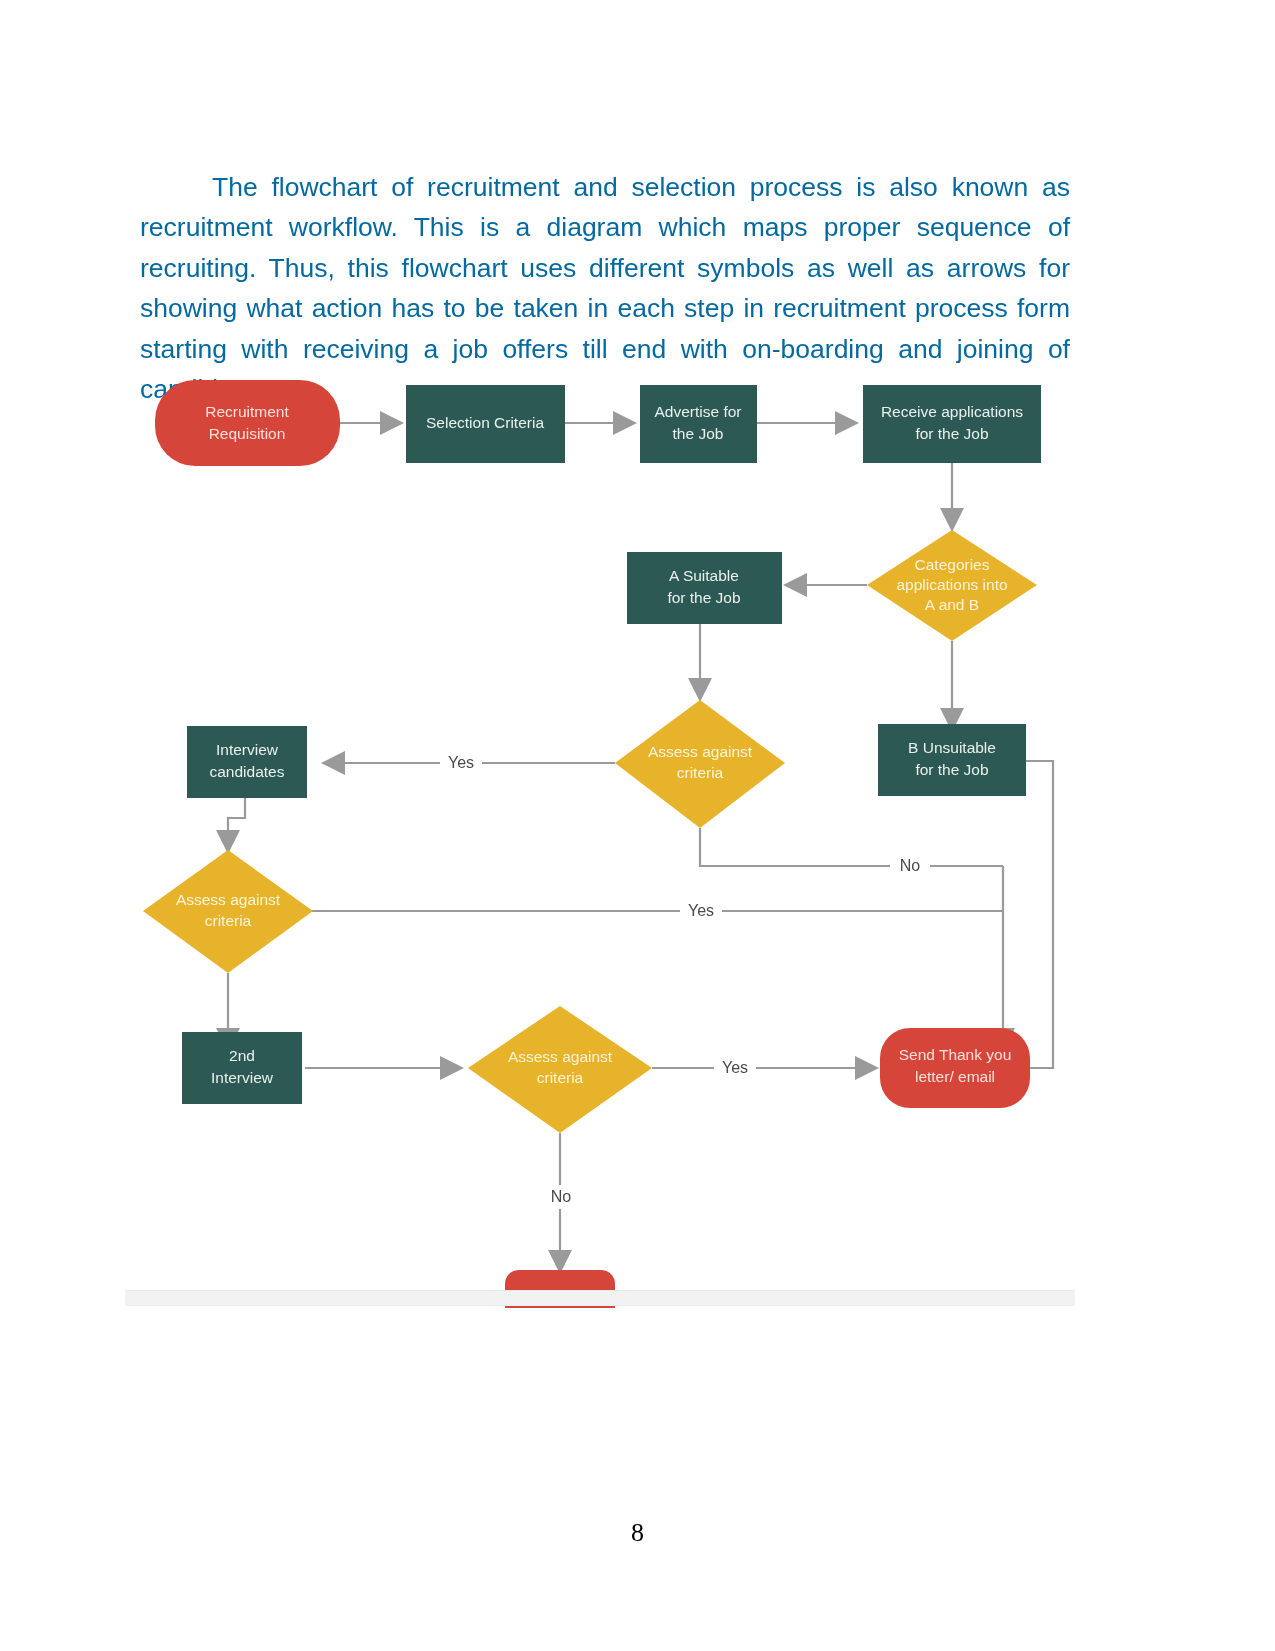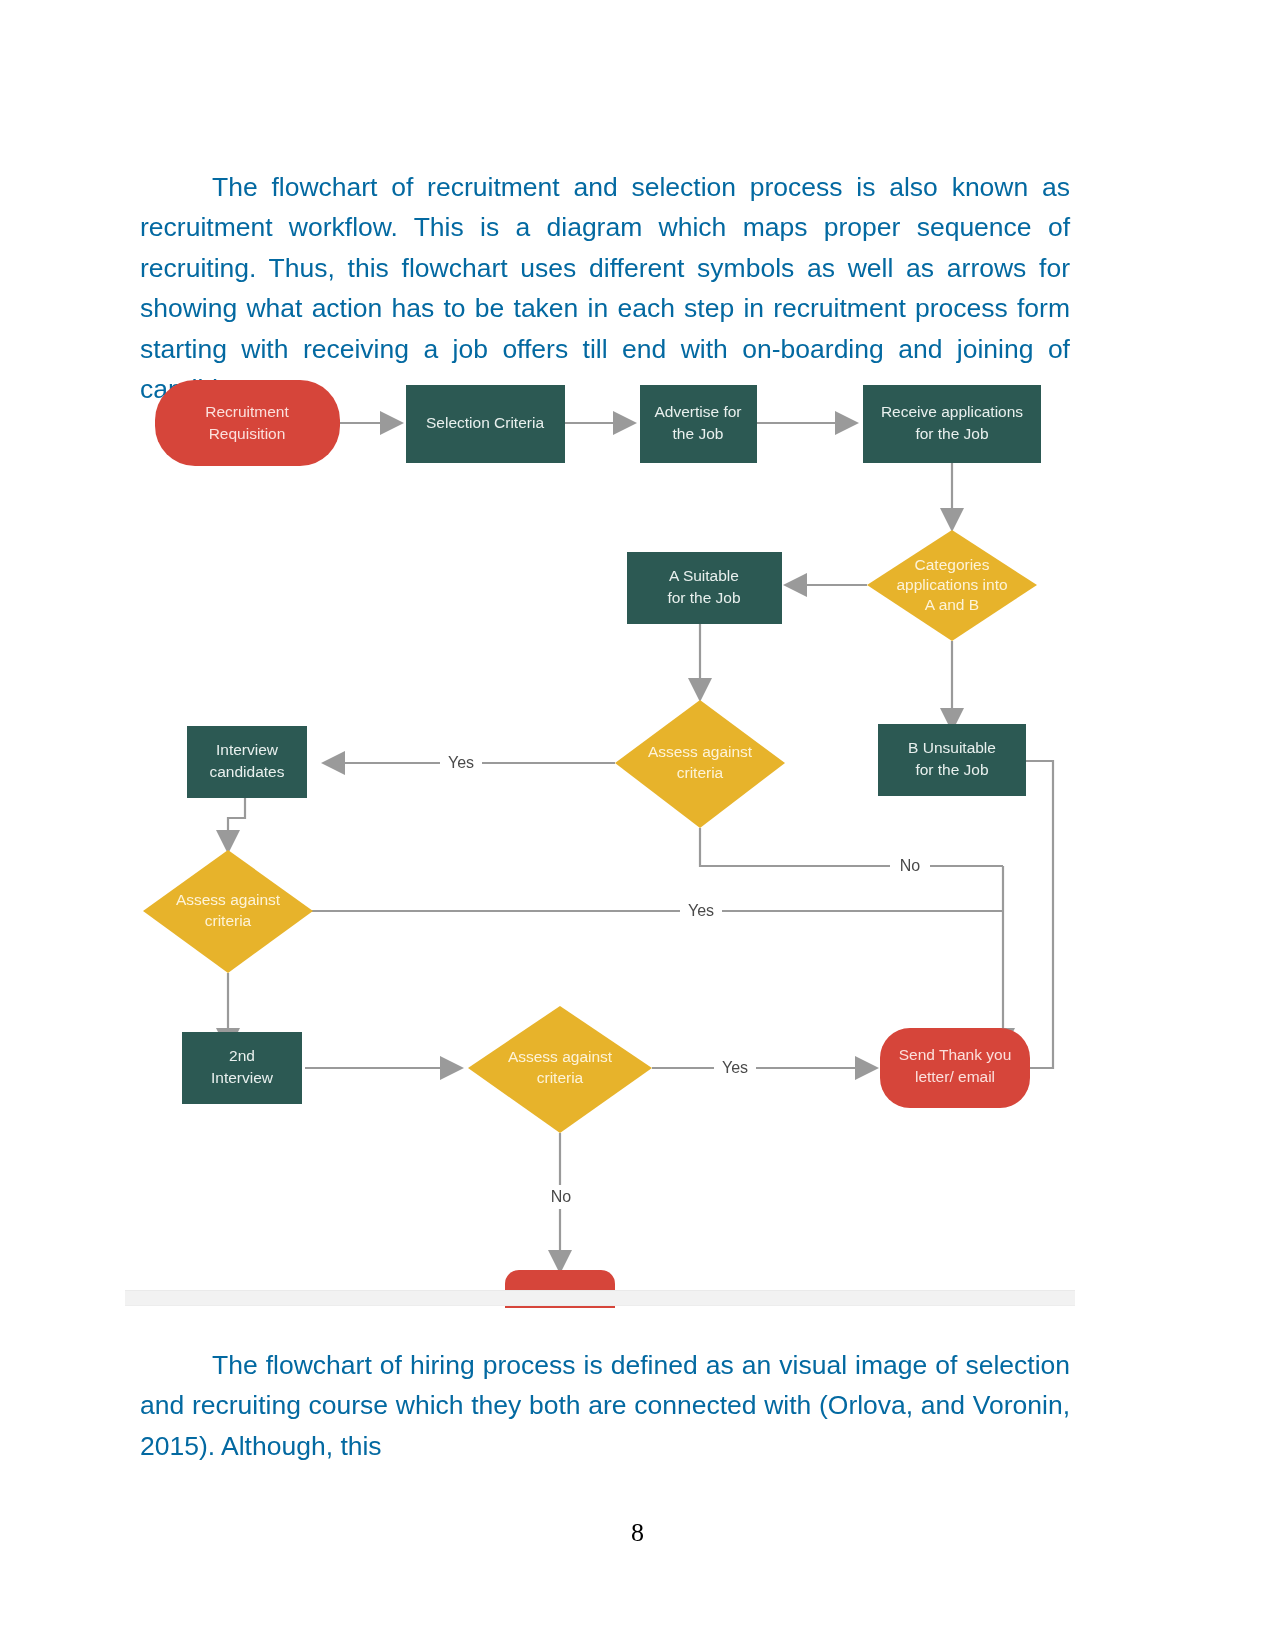--- a/index.html
+++ b/index.html
@@ -234,16 +234,15 @@
         <text class="edge-label" x="610" y="711">Yes</text>
 
         <rect x="416" y="827" width="40" height="24" fill="#ffffff"></rect>
         <text class="edge-label" x="436" y="840">No</text>
       </g>
     </svg>
   </div>
 
   <div class="band"></div>
 
-  <p class="para" id="para-bottom"><span class="indent"></span><span>The flowchart of hiring process is defined as an visual image of selection and recruiting course which they both are connected with (Orlova, and Voronin, 2015). Although, this</span></p>
 
   <div class="page-number">8</div>
 </div>
 
 </body></html>

